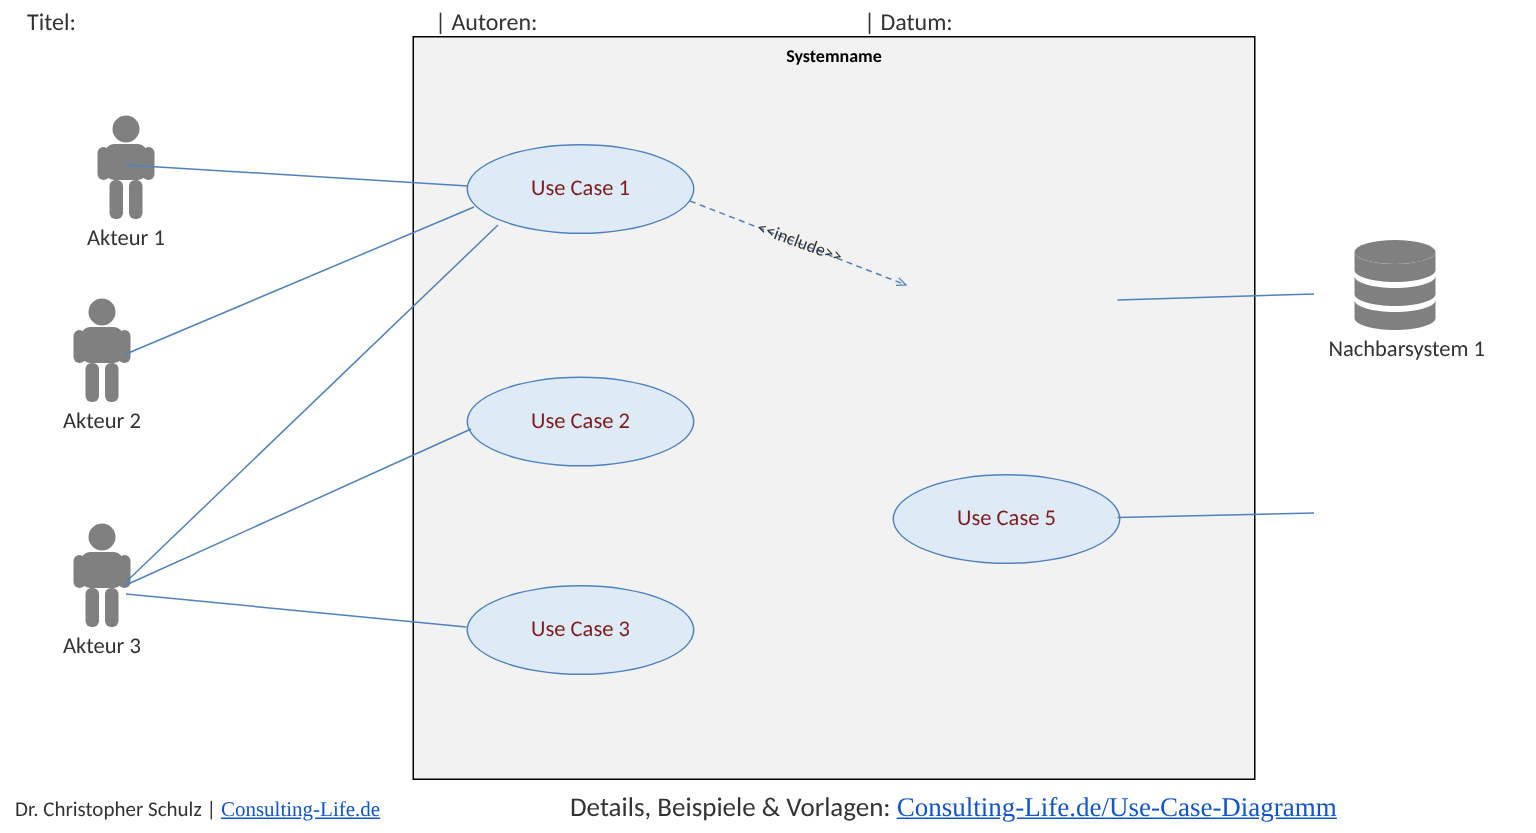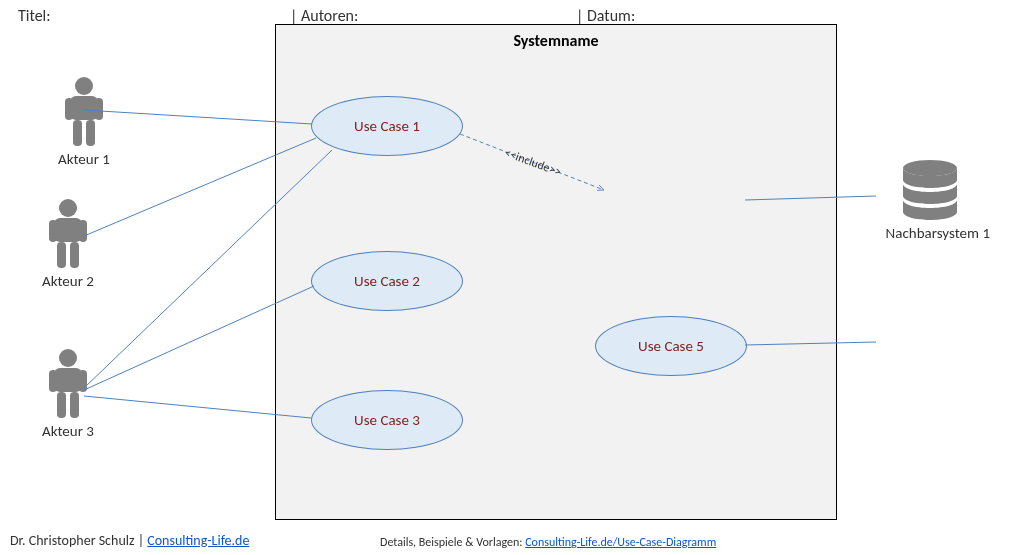--- a/index.html
+++ b/index.html
@@ -45,21 +45,21 @@
     height: 494px;
     background: #f2f2f2;
     border: 1px solid #000;
   }
   .system-name {
     position: absolute;
     left: 0; right: 0;
     top: 6px;
     text-align: center;
     font-weight: 700;
-    font-size: 16px;
+    font-size: 12px;
   }
 
   
   .usecase {
     position: absolute;
     width: 150px;
     height: 58px;
     background: #deebf7;
     border: 1px solid #4f81bd;
     border-radius: 50%;
@@ -121,26 +121,27 @@
     position: absolute;
     left: 10px;
     bottom: 6px;
     font-size: 14px;
     color: #333;
   }
   .footer-center {
     position: absolute;
     left: 380px;
     bottom: 6px;
-    font-size: 12px;
+    font-size: 18px;
     color: #333;
   }
   a.link1, a.link2 {
     color: #1155cc;
     text-decoration: underline;
+    font-family: Liberation Serif, serif;
   }
 </style>
 </head>
 <body>
 
 <div class="stage">
 
   <div class="hdr hdr-title">Titel:</div>
   <div class="hdr hdr-authors">| Autoren:</div>
   <div class="hdr hdr-date">| Datum:</div>

